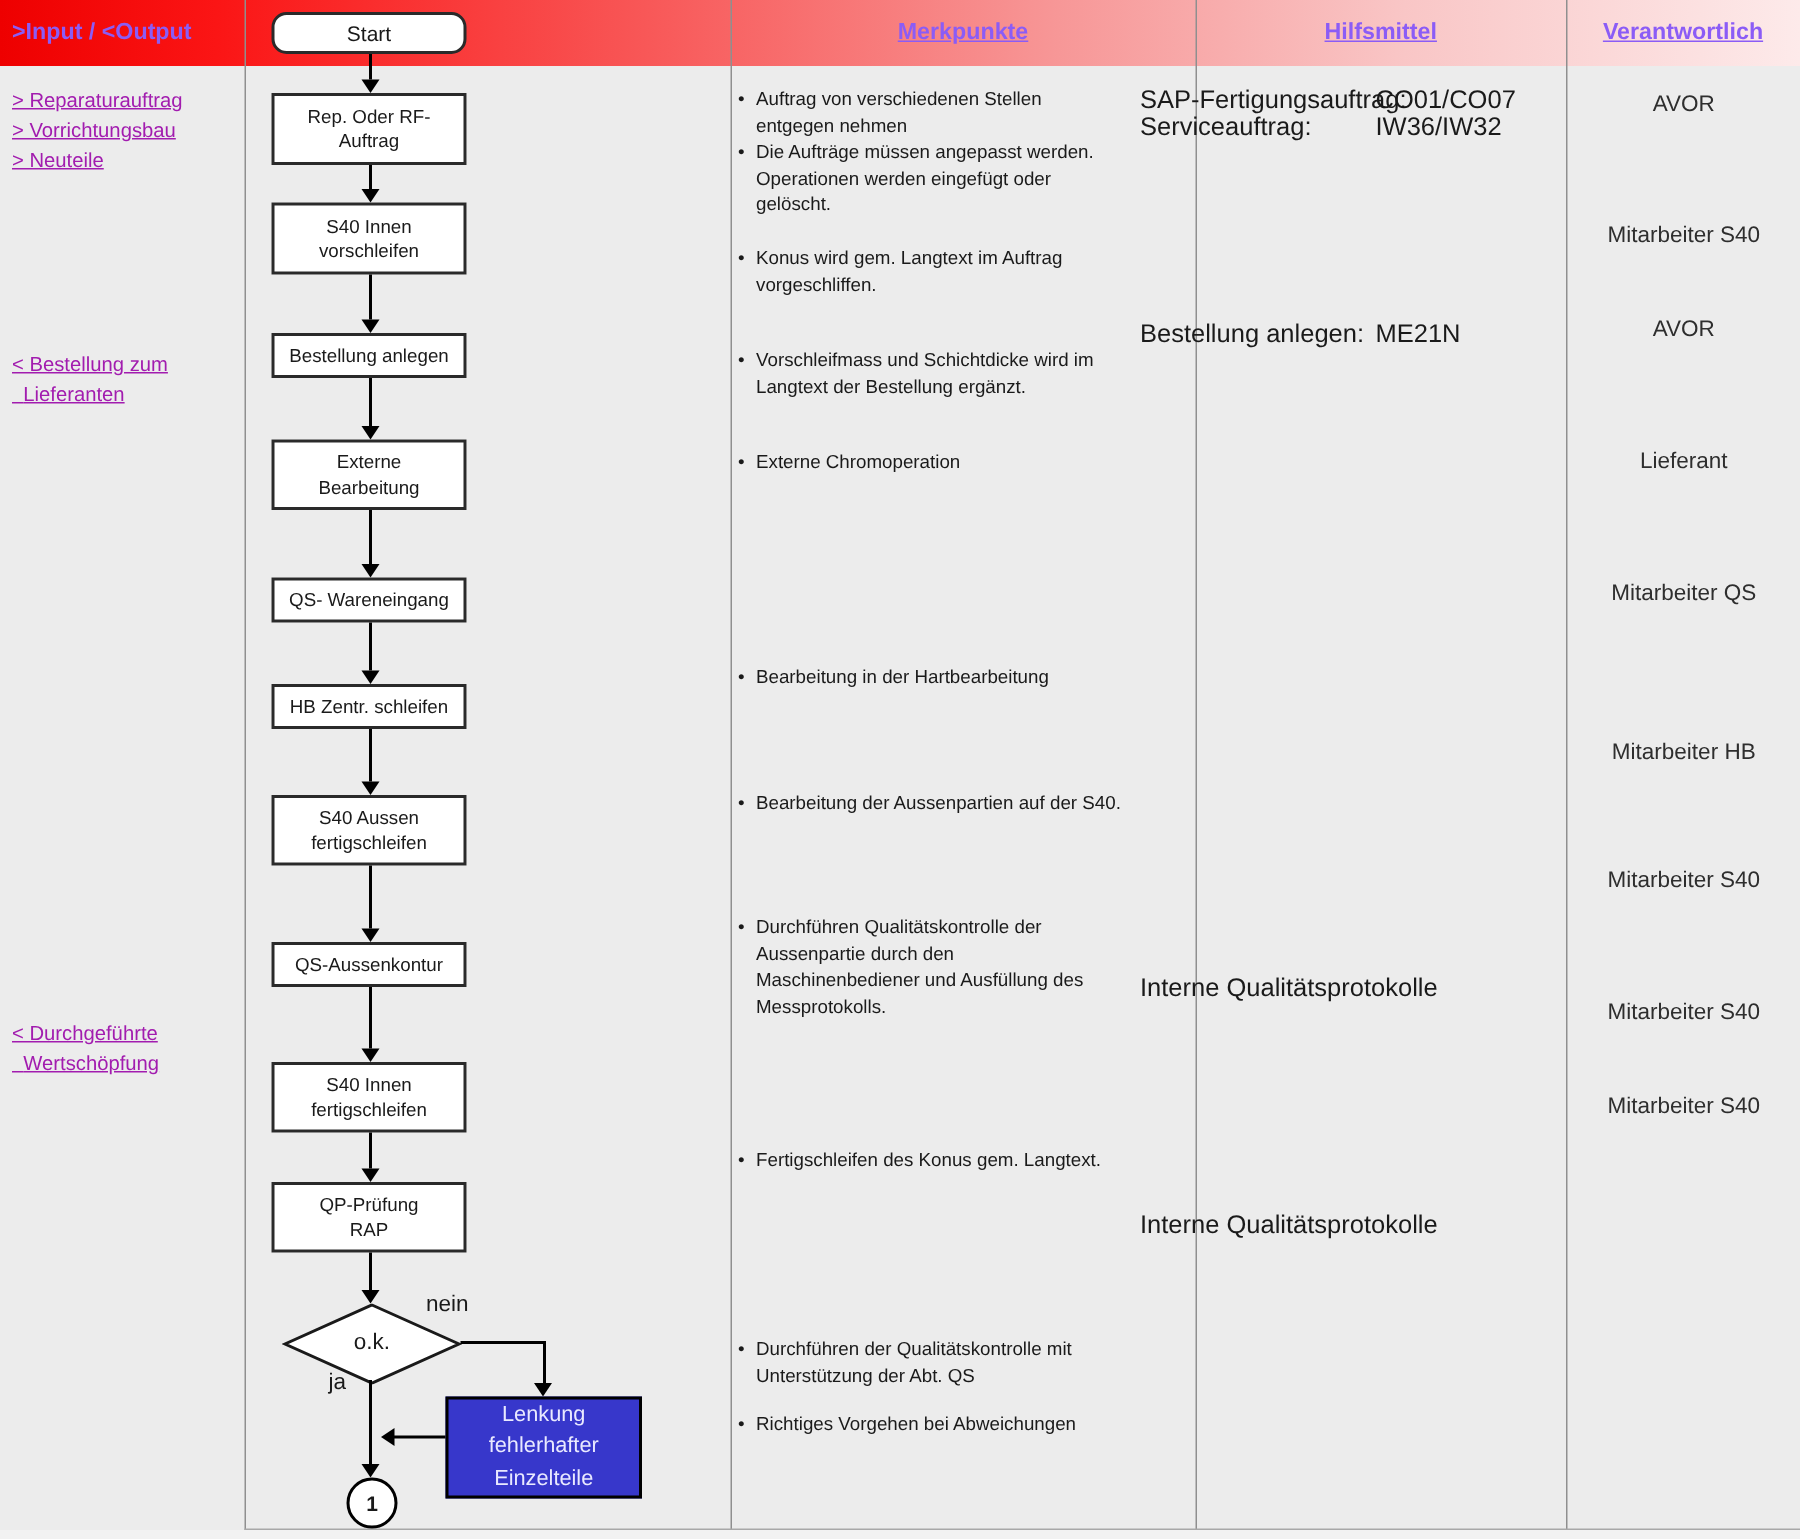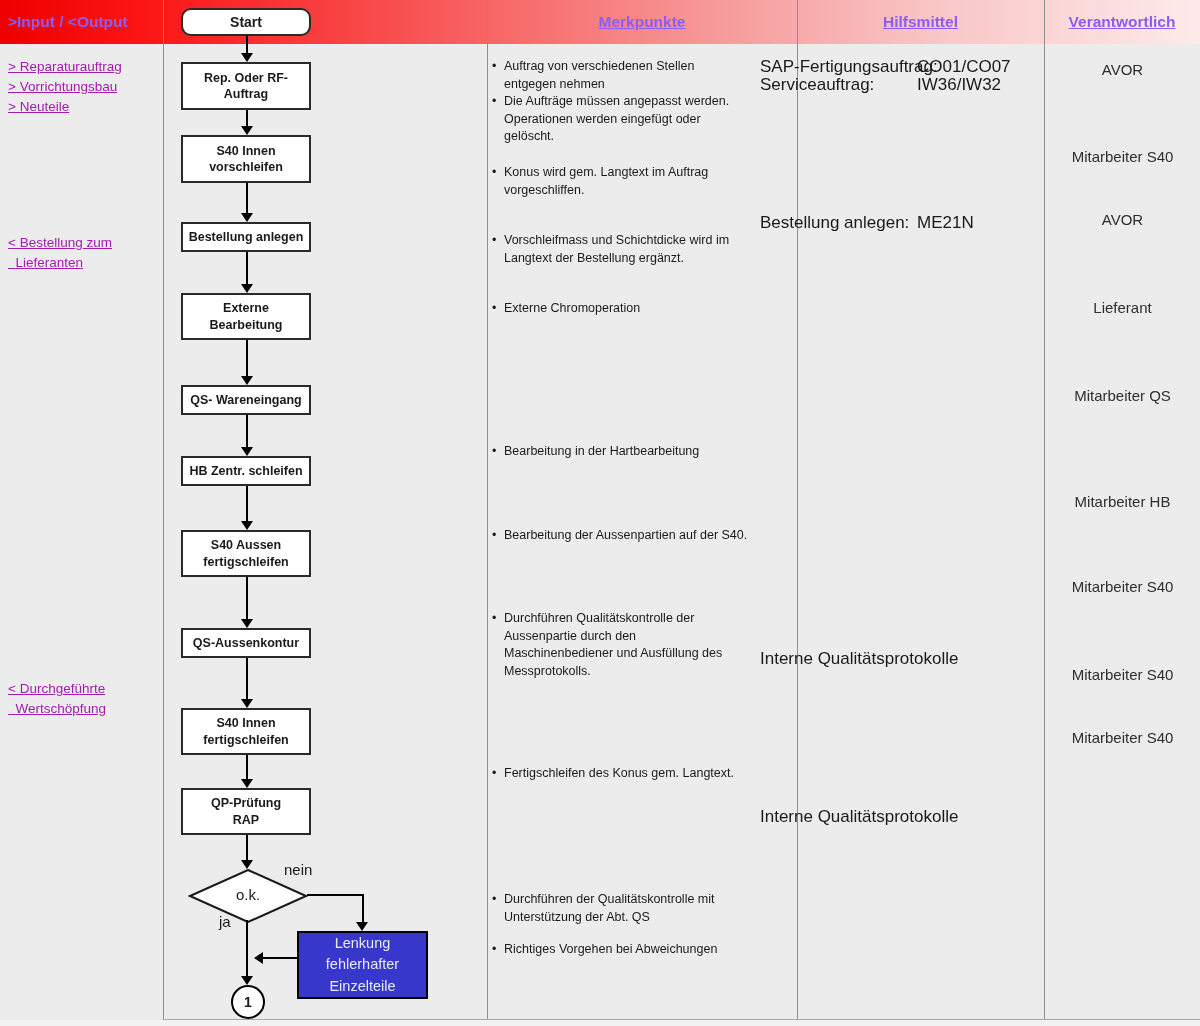--- a/index.html
+++ b/index.html
@@ -18,21 +18,21 @@
   
   .vsep { position:absolute; top:0; width:1px; height:1020px; background:#8f8f8f; }
   .bottom-line { position:absolute; left:163px; top:1019px; width:1037px; height:1px; background:#a8a8a8; }
   .bottom-strip { position:absolute; left:0; top:1020px; width:1200px; height:6px; background:#f2f2f2; }
   
   .io-item { position:absolute; left:8px; width:152px; font-size:13.5px; line-height:20px; white-space:pre-wrap; color:#a21caf;text-decoration:underline; }
   
   .fbox {
     position:absolute; left:181px; width:126px; background:#fff; border:2px solid #2a2a2a;
     display:flex; align-items:center; justify-content:center; text-align:center;
-    font-size:12.5px; line-height:1.32; white-space:pre-line;font-weight:bold;
+    font-size:12.5px; line-height:1.32; white-space:pre-line;
   }
   .fstart { border-radius:10px; font-size:14px; }
   .varrow { position:absolute; left:246px; width:2px; background:#000; }
   .ahd { position:absolute; left:241px; width:0; height:0;
          border-left:6px solid transparent; border-right:6px solid transparent; border-top:9px solid #000; }
   .hline { position:absolute; height:2px; background:#000; }
   .ahl { position:absolute; width:0; height:0;
          border-top:6px solid transparent; border-bottom:6px solid transparent; border-right:9px solid #000; }
   .diamond-wrap { position:absolute; left:188px; top:869px; width:120px; height:54px; }
   .diamond-label { position:absolute; left:188px; top:886px; width:120px; text-align:center; font-size:15px; }

